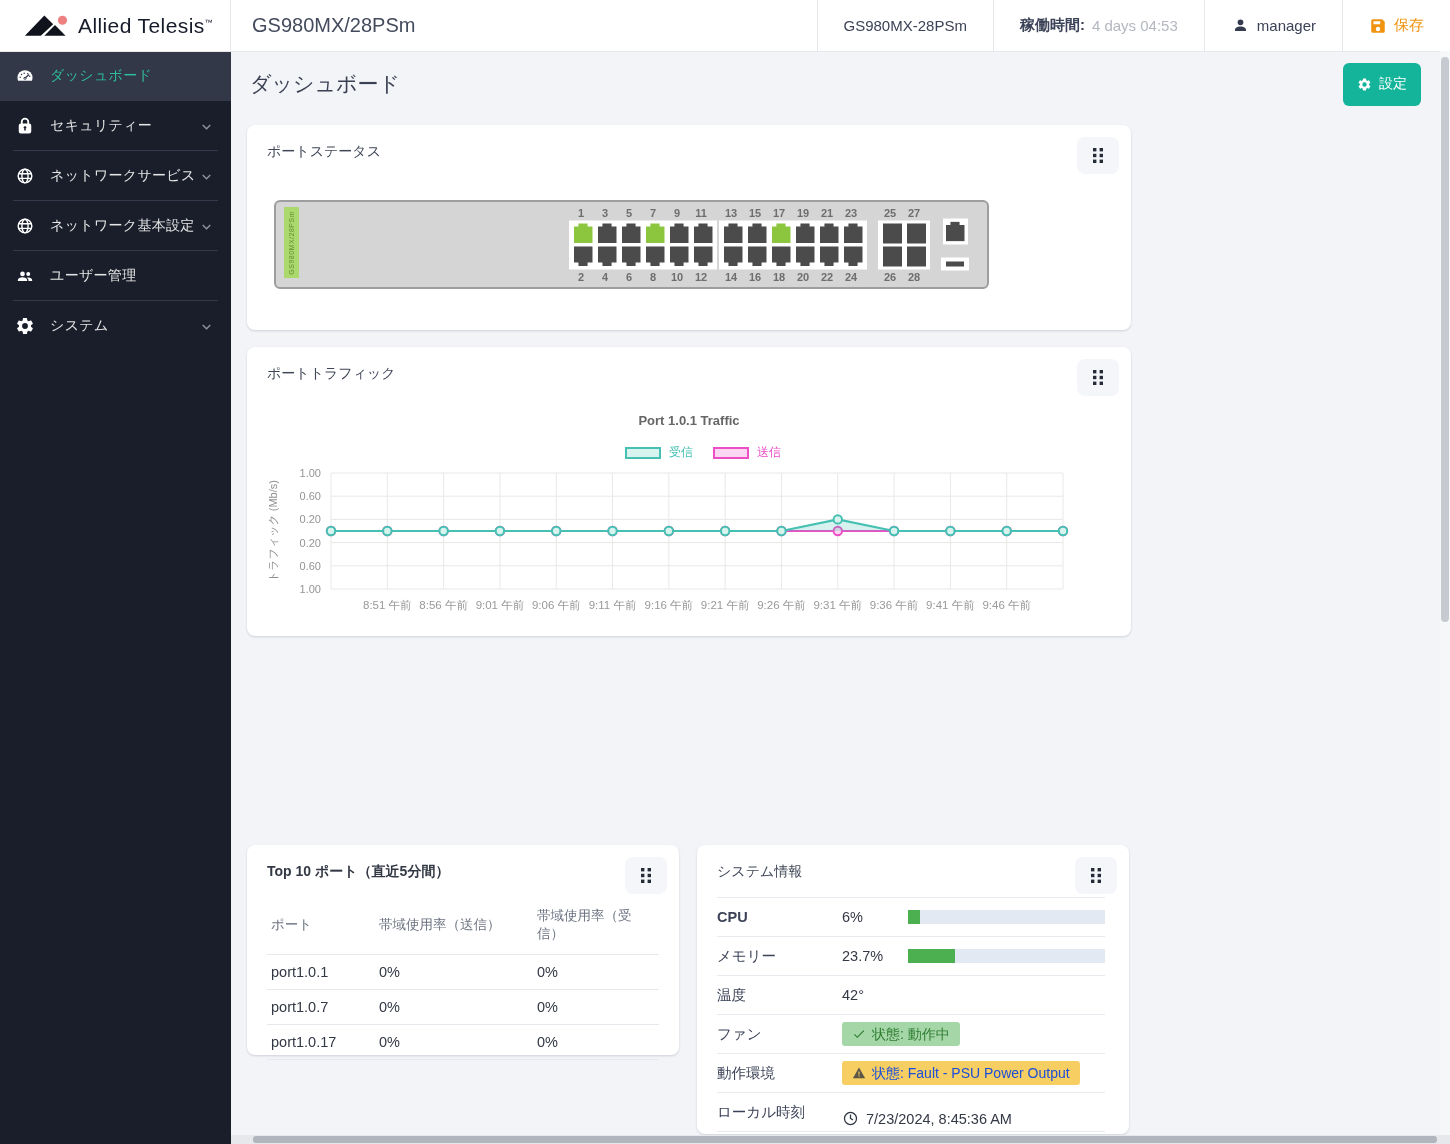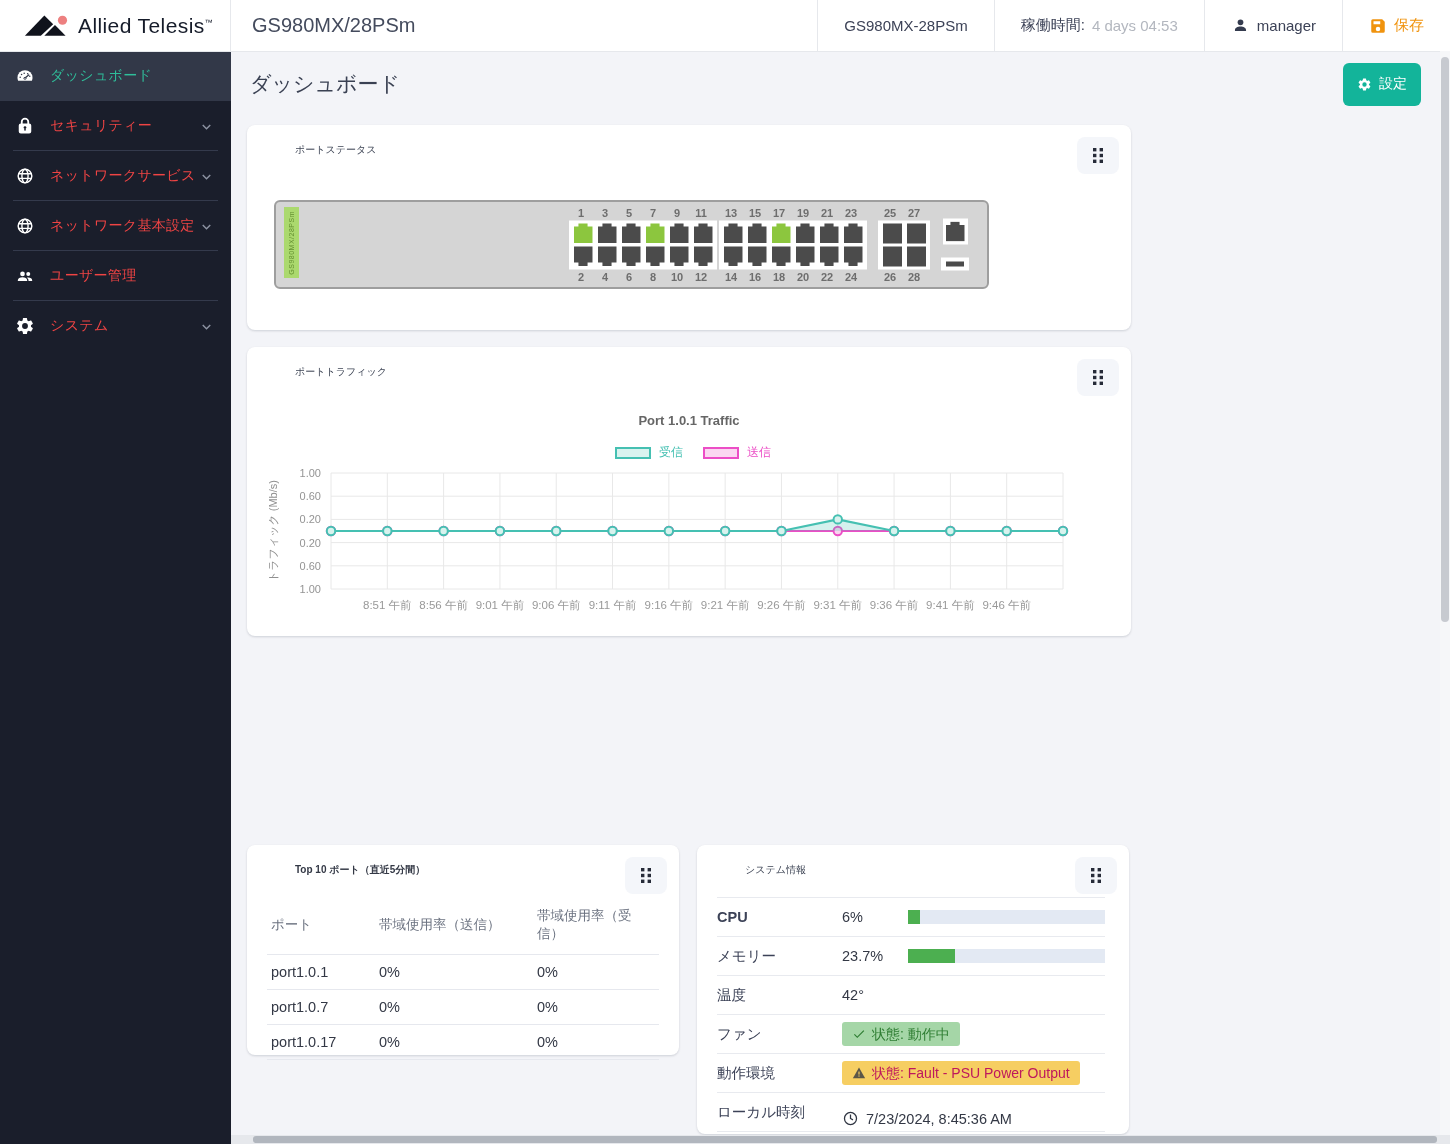--- a/index.html
+++ b/index.html
@@ -10,47 +10,47 @@
   }
   
   .hdr{position:absolute;top:0;left:0;right:0;height:51px;background:#fff;display:flex;align-items:center;z-index:20;border-bottom:1px solid #e6e8ec;}
   .hdr-left{width:231px;height:100%;display:flex;align-items:center;padding-left:24px;box-sizing:border-box;border-right:1px solid #e6e8ec;}
   .logo-mark{flex:0 0 auto;}
   .brand{font-size:21px;color:#151b29;font-weight:500;letter-spacing:.4px;margin-left:8px;white-space:nowrap;}
   .brand sup{font-size:8px;}
   .hdr-title{font-size:20px;color:#444b5d;padding-left:21px;font-weight:500;}
   .hdr-right{margin-left:auto;display:flex;height:100%;align-items:stretch;}
   .hdr-sec{display:flex;align-items:center;gap:7px;padding:0 26px;border-left:1px solid #e6e8ec;font-size:15px;color:#3c4257;white-space:nowrap;justify-content:flex-end;}
-  .up-label{font-weight:normal;color:#3c4257;}
+  .up-label{font-weight:bold;color:#3c4257;}
   .up-val{color:#b3b7bf;}
   .hdr-sec.user svg{width:19px;height:19px;color:#343b4e;}
   .hdr-sec.save{color:#f0930e;cursor:pointer;}
   .hdr-sec.save svg{width:18px;height:18px;color:#f0930e;}
   .hdr-sec.user{cursor:pointer;}
 
   
   .sidebar{position:absolute;top:51px;left:0;width:231px;bottom:0;background:#1a1e2b;z-index:15;}
-  .side-item{height:50px;display:flex;align-items:center;padding:0 16px 0 15px;color:#ef4444;font-size:14px;cursor:pointer;position:relative;}
+  .side-item{height:50px;display:flex;align-items:center;padding:0 16px 0 15px;color:#e5e5e5;font-size:14px;cursor:pointer;position:relative;}
   .side-item .side-icon{width:20px;height:20px;display:flex;color:#fff;}
   .side-item .side-icon svg{width:20px;height:20px;}
   .side-label{margin-left:15px;letter-spacing:.3px;}
   .side-item .chev{margin-left:auto;width:17px;height:17px;color:#8d93a2;}
   .side-item .chev svg{width:17px;height:17px;}
   .side-item.active{background:#323848;color:#2fbe9a;}
   .side-item:not(.active):not(:last-child)::after{content:'';position:absolute;left:13px;right:13px;bottom:0;border-bottom:1px solid #343a4c;}
 
   
   .main{position:absolute;left:231px;top:51px;right:0;bottom:0;background:#f3f4f8;}
   .page-head{position:absolute;left:19px;right:29px;top:16px;height:34px;display:flex;align-items:center;}
   .page-title{font-size:21px;color:#3a4153;font-weight:500;}
   .btn-settings{margin-left:auto;background:#13b49a;color:#fff;border:none;border-radius:6px;height:43px;padding:15px 14px;font-size:14px;display:flex;align-items:center;gap:7px;cursor:pointer;font-family:inherit;}
   .btn-settings svg{width:15px;height:15px;}
 
   .card{position:absolute;background:#fff;border-radius:8px;box-shadow:0 1px 2px rgba(16,24,40,.07),0 1px 3px rgba(16,24,40,.09);}
-  .card-title{position:absolute;left:20px;top:18px;font-size:10px;color:#3f4656;margin-left:28px;}
+  .card-title{position:absolute;left:20px;top:18px;font-size:14px;color:#3f4656;}
   .card-handle{position:absolute;right:12px;top:12px;width:42px;height:37px;background:#f4f6fa;border-radius:8px;display:flex;align-items:center;justify-content:center;cursor:grab;}
 
   #card-port-status{left:16px;top:74px;width:884px;height:205px;}
   #card-traffic{left:16px;top:296px;width:884px;height:289px;}
   #card-top{left:16px;top:794px;width:432px;height:210px;}
   #card-sys{left:466px;top:794px;width:432px;height:289px;}
 
   
   .chassis{position:absolute;left:27px;top:75px;width:711px;height:85px;background:#d5d5d5;border:2px solid #9e9e9e;border-radius:6px;}
   .chassis-label{position:absolute;left:8px;top:5px;width:15px;height:71px;background:#abd96e;display:flex;align-items:center;justify-content:center;}
@@ -67,21 +67,21 @@
   .port{width:19px;height:20px;background:#4b4b4b;}
   .port.up{background:#8cc63e;}
   .port.rj45-top{clip-path:polygon(26% 0,74% 0,74% 18%,100% 18%,100% 100%,0 100%,0 18%,26% 18%);}
   .port.rj45-bottom{clip-path:polygon(0 0,100% 0,100% 82%,74% 82%,74% 100%,26% 100%,26% 82%,0 82%);}
   .console{display:flex;flex-direction:column;align-items:center;gap:13px;}
   .cbox{background:#fff;padding:3px;}
   .cbar{width:18px;height:5px;background:#4b4b4b;margin:1px 2px;}
 
   
   .chart-title{position:absolute;top:66px;left:0;width:100%;text-align:center;font-size:13px;font-weight:bold;color:#666;}
-  .chart-legend{position:absolute;top:97px;left:4px;width:100%;display:flex;justify-content:center;gap:20px;align-items:center;}
+  .chart-legend{position:absolute;top:97px;left:14px;width:100%;display:flex;justify-content:center;gap:20px;align-items:center;}
   .lg-item{display:flex;align-items:center;gap:8px;font-size:12px;cursor:pointer;}
   .lg-box{width:36px;height:12px;border:2px solid;box-sizing:border-box;display:inline-block;}
   #traffic-svg{position:absolute;left:14px;top:110px;}
 
   
   .tp-table{position:absolute;left:20px;right:20px;top:52px;border-collapse:collapse;width:392px;}
   .tp-table th{font-weight:400;color:#6b7280;font-size:13.5px;text-align:left;padding:10px 4px 11px;border-bottom:1px solid #e6e8ee;}
   .tp-table td{font-size:14.5px;color:#333845;padding:9px 4px;border-bottom:1px solid #e6e8ee;margin-left:20px;}
   .tp-table th:nth-child(1),.tp-table td:nth-child(1){width:100px;}
   .tp-table th:nth-child(2),.tp-table td:nth-child(2){width:150px;}
@@ -553,21 +553,21 @@
             <span class="badge" style="background:#a5d6a7;color:#2e7d32"><span style="display:flex">
                 <svg viewBox="0 0 24 24" fill="currentColor">
                   <path d="M9 16.2L4.8 12l-1.4 1.4L9 19 21 7l-1.4-1.4z"></path>
                 </svg>
               </span>状態: 動作中</span>
           </div>
         </div>
         <div class="sysrow">
           <div class="syslabel">動作環境</div>
           <div class="sysval">
-            <span class="badge" style="background:#f6ce62;color:#be185d"><span style="display:flex">
+            <span class="badge" style="background:#f6ce62;color:#1d4ed8"><span style="display:flex">
                 <svg viewBox="0 0 24 24">
                   <path d="M1.5 21h21L12 2.5z" fill="#5b5648"></path>
                   <rect x="11" y="9.5" width="2" height="5.2" fill="#f6ce62"></rect>
                   <rect x="11" y="16.2" width="2" height="2" fill="#f6ce62"></rect>
                 </svg>
               </span>状態: Fault - PSU Power Output</span>
           </div>
         </div>
         <div class="sysrow">
           <div class="syslabel">ローカル時刻</div>

